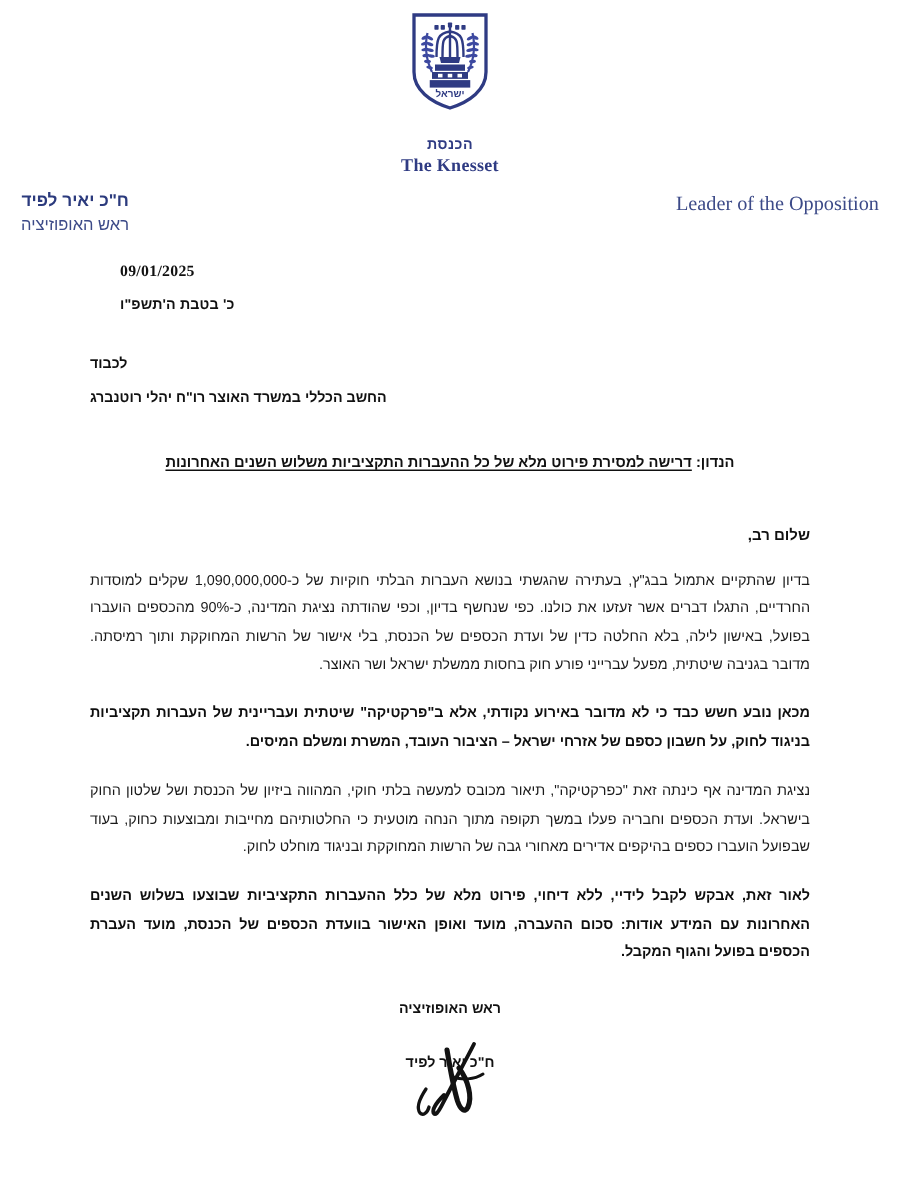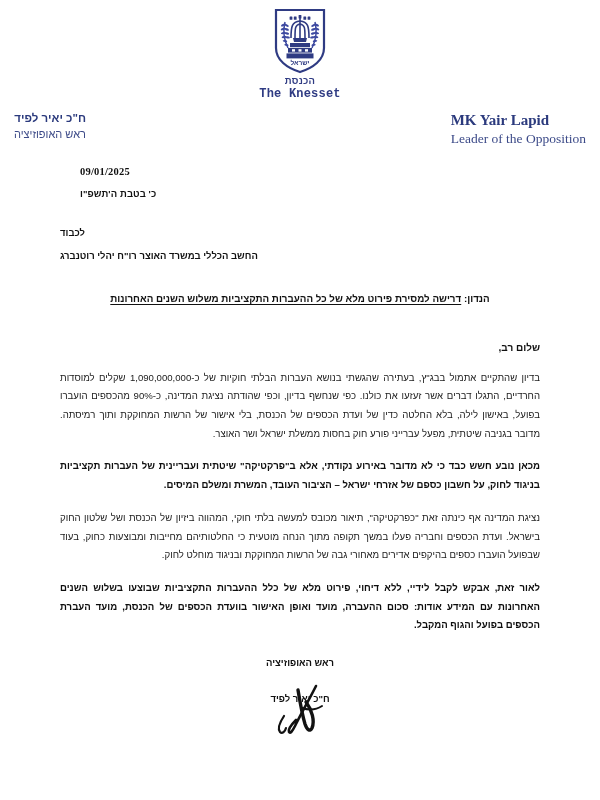--- a/index.html
+++ b/index.html
@@ -40,25 +40,25 @@
     width: 54px;
     height: 66px;
     display: block;
   }
   .emblem-caption-he {
     font-family: "Liberation Sans", sans-serif;
     font-size: 9.5px;
     font-weight: 700;
     color: #2f3b83;
     letter-spacing: .3px;
-    margin-top: 2px;
+    margin-top: 18px;
     line-height: 1.15;
   }
   .emblem-caption-en {
-    font-family: Liberation Mono, monospace;
+    font-family: Liberation Serif, serif;
     font-size: 12px;
     font-weight: 700;
     color: #2f3b83;
     letter-spacing: .2px;
     line-height: 1.2;
   }
 
   .name-row {
     display: flex;
     justify-content: space-between;
@@ -296,21 +296,20 @@
         </g>
         <text x="27" y="56.6" font-family="Liberation Sans, sans-serif" font-size="6.6" font-weight="700" fill="#2f3b83" text-anchor="middle">ישראל</text>
       </svg>
 
       <div class="emblem-caption-he">הכנסת</div>
       <div class="emblem-caption-en">The Knesset</div>
     </div>
 
     <div class="name-row">
       <div class="name-left">
-        <div class="name-primary-en">MK Yair Lapid</div>
         <div class="name-secondary-en">Leader of the Opposition</div>
       </div>
       <div class="name-right">
         <div class="name-primary-he">ח"כ יאיר לפיד</div>
         <div class="name-secondary-he">ראש האופוזיציה</div>
       </div>
     </div>
   </div>
 
   <div class="content">

